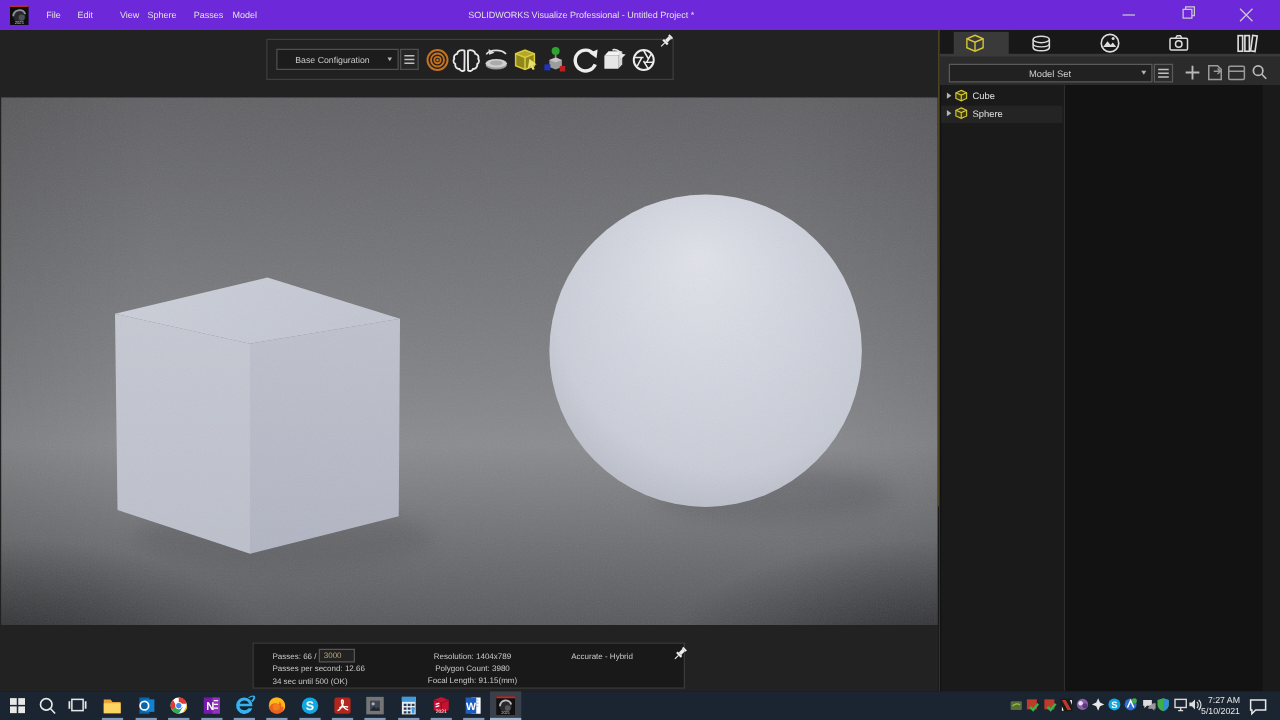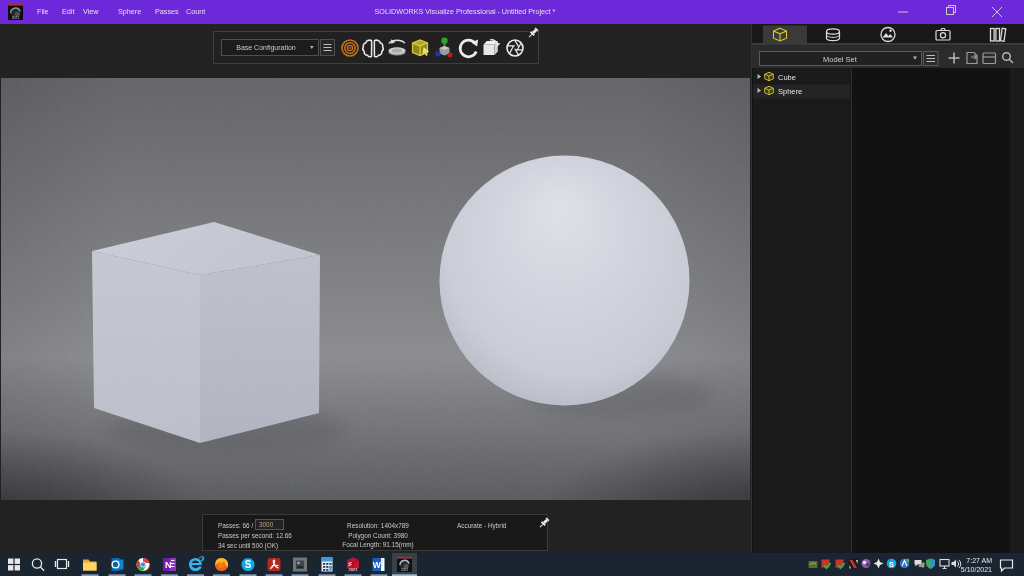--- a/index.html
+++ b/index.html
@@ -25,24 +25,24 @@
   <svg class="abs" style="left:8px;top:4px" width="15" height="16" viewBox="0 0 15 16">
     <rect x="0" y="0" width="15" height="16" fill="#0d0d0d"></rect>
     <rect x="0" y="0" width="15" height="1.6" fill="#b03030"></rect>
     <circle cx="7.5" cy="8.5" r="5.2" fill="#27272b"></circle>
     <path d="M2.6 9 A5 5 0 0 1 12.2 7.2" stroke="#909098" stroke-width="1.5" fill="none"></path>
     <circle cx="9.3" cy="10" r="2.5" fill="#4e4e56"></circle>
     <text x="7.5" y="15.4" font-size="3.4" fill="#cfcfcf" text-anchor="middle">2021</text>
   </svg>
   <div class="menu" style="left:37px">File</div>
   <div class="menu" style="left:62px">Edit</div>
-  <div class="menu" style="left:83px">View</div>
+  <div class="menu" style="left:96px">View</div>
   <div class="menu" style="left:118px">Sphere</div>
   <div class="menu" style="left:155px">Passes</div>
-  <div class="menu" style="left:186px">Count</div>
+  <div class="menu" style="left:186px">Model</div>
   <div class="menu" style="left:0;width:930px;text-align:center">SOLIDWORKS Visualize Professional - Untitled Project *</div>
   <svg class="abs" style="left:896px;top:0" width="128" height="24" viewBox="0 0 128 24">
     <g stroke="#cacaca" stroke-width="1" fill="none">
       <path d="M2 12 L12 12"></path>
       <rect x="50.5" y="7.5" width="7" height="7"></rect>
       <path d="M52.5 7.5 v-2 h7 v7 h-2"></path>
       <path d="M96 7 L106 17 M106 7 L96 17"></path>
     </g>
   </svg>
 </div>

